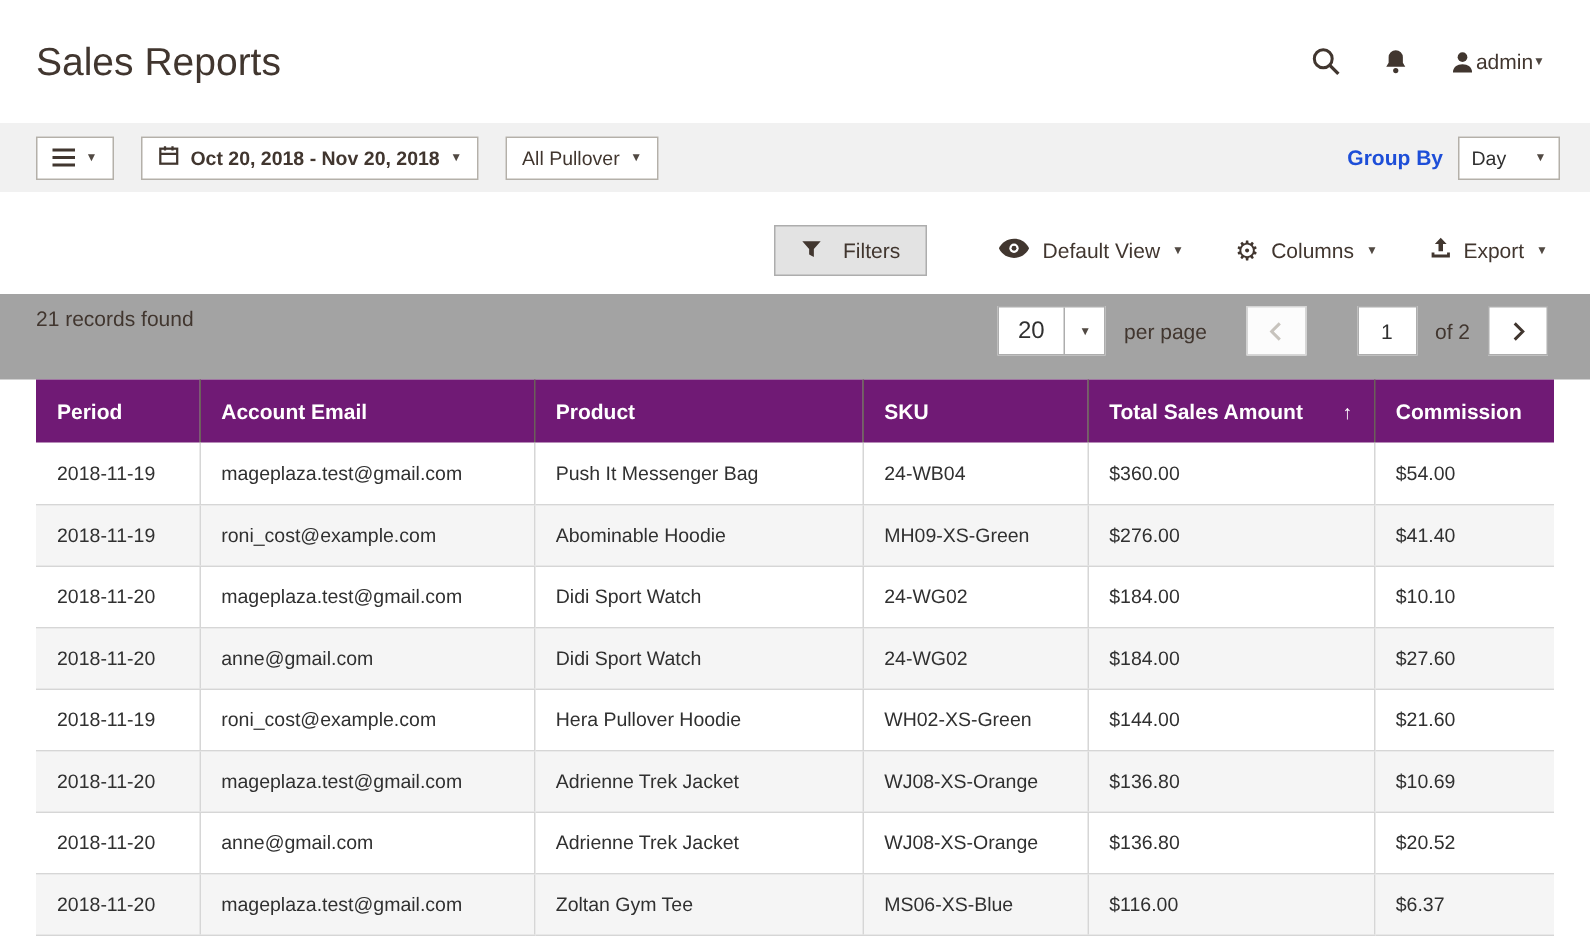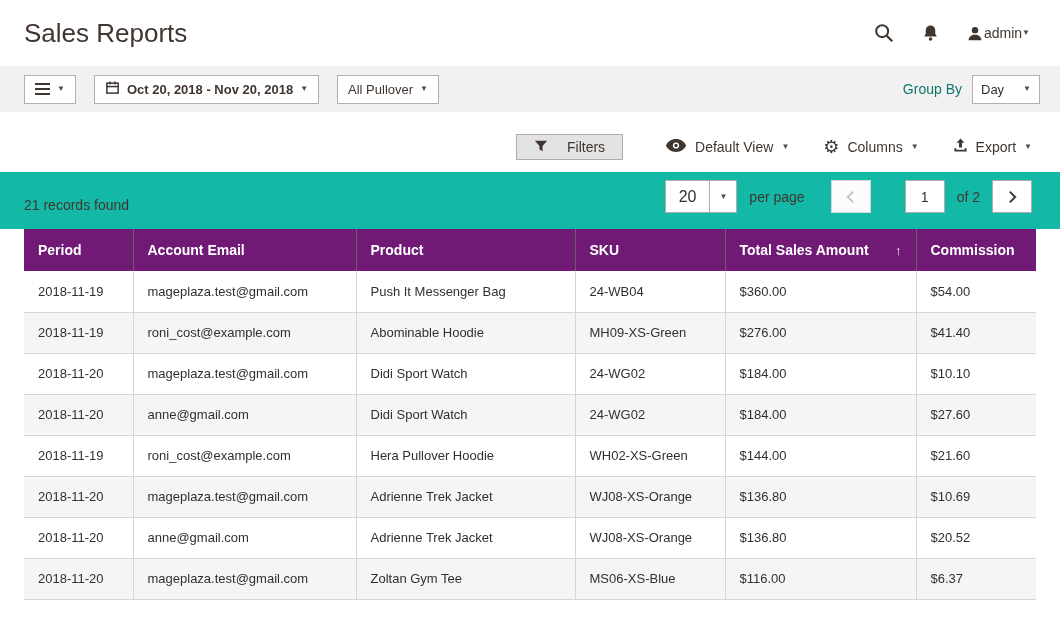--- a/index.html
+++ b/index.html
@@ -1,58 +1,58 @@
 <!DOCTYPE html>
 <html><head>
 <meta charset="utf-8">
 <style>
   * { margin:0; padding:0; box-sizing:border-box; }
   html,body { width:1060px; height:634px; background:#fff; overflow:hidden;
               font-family:"Liberation Sans","DejaVu Sans",sans-serif; }
 
   
-  .page-header { height:66px; display:flex; align-items:center;
+  .page-header { height:82px; display:flex; align-items:center;
                  justify-content:space-between; padding:0 30px 0 24px; background:#fff; }
   .page-title { font-size:26px; font-weight:400; color:#41362f; }
   .header-actions { display:flex; align-items:center; gap:26px; }
   .hdr-icon { display:inline-flex; align-items:center; cursor:pointer; }
   .user-menu { display:flex; align-items:center; cursor:pointer;
                font-size:14px; color:#41362f; }
   .caret { font-size:8px; color:#514943; line-height:1; }
 
   
   .toolbar { height:46px; background:#f1f1f1; display:flex; align-items:center;
              gap:18px; padding:0 20px 0 24px; }
   .tb-btn { background:#fff; border:1px solid #b4b0a9; height:29px;
             display:inline-flex; align-items:center; gap:7px; padding:0 10px;
             font-size:13px; color:#41362f; cursor:pointer;
             font-family:inherit; }
   .tb-btn.bold { font-weight:700; }
   .hamburger-lines { display:inline-flex; flex-direction:column; gap:3px; }
   .hamburger-lines i { display:block; width:15px; height:2px; background:#41362f; }
   .group-by { margin-left:auto; display:flex; align-items:center; gap:10px; }
-  .group-by-label { font-size:14px; font-weight:400; color:#0f766e; }
+  .group-by-label { font-size:14px; font-weight:700; color:#1d4ed8; }
   .select-box { background:#fff; border:1px solid #b4b0a9; height:29px; width:68px;
                 display:inline-flex; align-items:center; justify-content:space-between;
                 padding:0 8px; font-size:13px; color:#303030; cursor:pointer; }
 
   
   .controls-row { display:flex; justify-content:flex-end; align-items:center;
                   gap:34px; padding:22px 28px 12px 24px; background:#fff; }
-  .filters-btn { background:#e3e3e3; border:1px solid #adadad; height:26px;
-                 display:inline-flex; align-items:center; gap:19px; padding:0 17px;
+  .filters-btn { background:#e3e3e3; border:1px solid #adadad; height:34px;
+                 display:inline-flex; align-items:center; gap:14px; padding:0 17px;
                  font-size:14px; color:#41362f; cursor:pointer; font-family:inherit;
                  margin-right:auto; margin-left:492px; }
   .drop-ctl { display:inline-flex; align-items:center; gap:8px; font-size:14px;
               color:#41362f; cursor:pointer; }
   .gear-glyph { font-size:18px; color:#41362f; line-height:1; }
 
   
-  .records-row { display:flex; justify-content:space-between; align-items:flex-end;
-                 padding:8px 28px 16px 24px; background:#14b8a6; }
+  .records-row { display:flex; justify-content:space-between; align-items:flex-start;
+                 padding:8px 28px 16px 24px; background:#a3a3a3; }
   .records-found { font-size:14px; color:#41362f; }
   .pagination { display:flex; align-items:center; gap:12px; }
   .per-page-select { display:inline-flex; border:1px solid #adadad; height:33px;
                      background:#fff; cursor:pointer; }
   .per-page-select .val { display:flex; align-items:center; padding:0 13px;
                           font-size:16px; color:#303030; }
   .per-page-select .dd { display:flex; align-items:center; padding:0 9px;
                          border-left:1px solid #adadad; }
   .per-page-text { font-size:14px; color:#41362f; margin-right:14px; }
   .page-btn { width:40px; height:33px; display:inline-flex; align-items:center;

